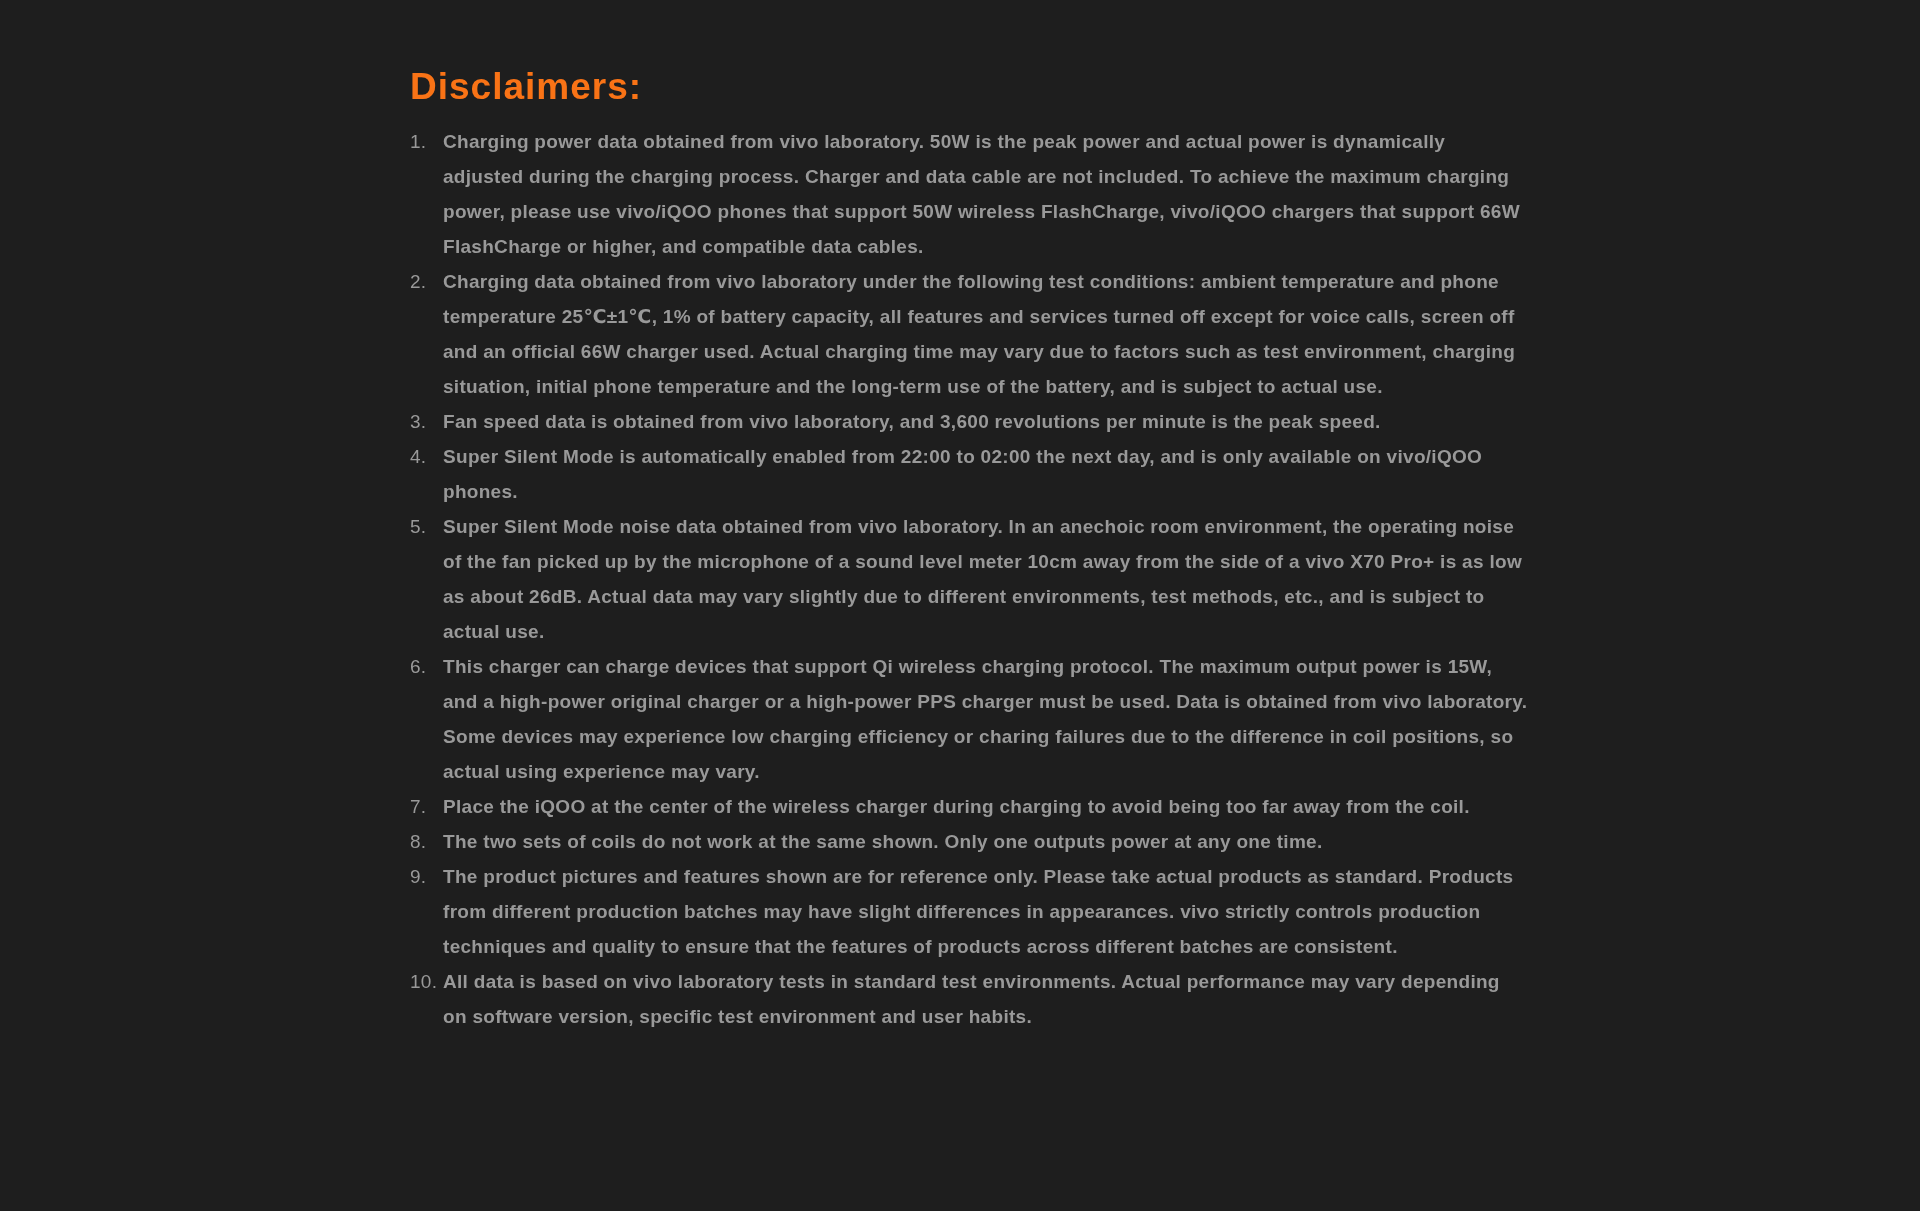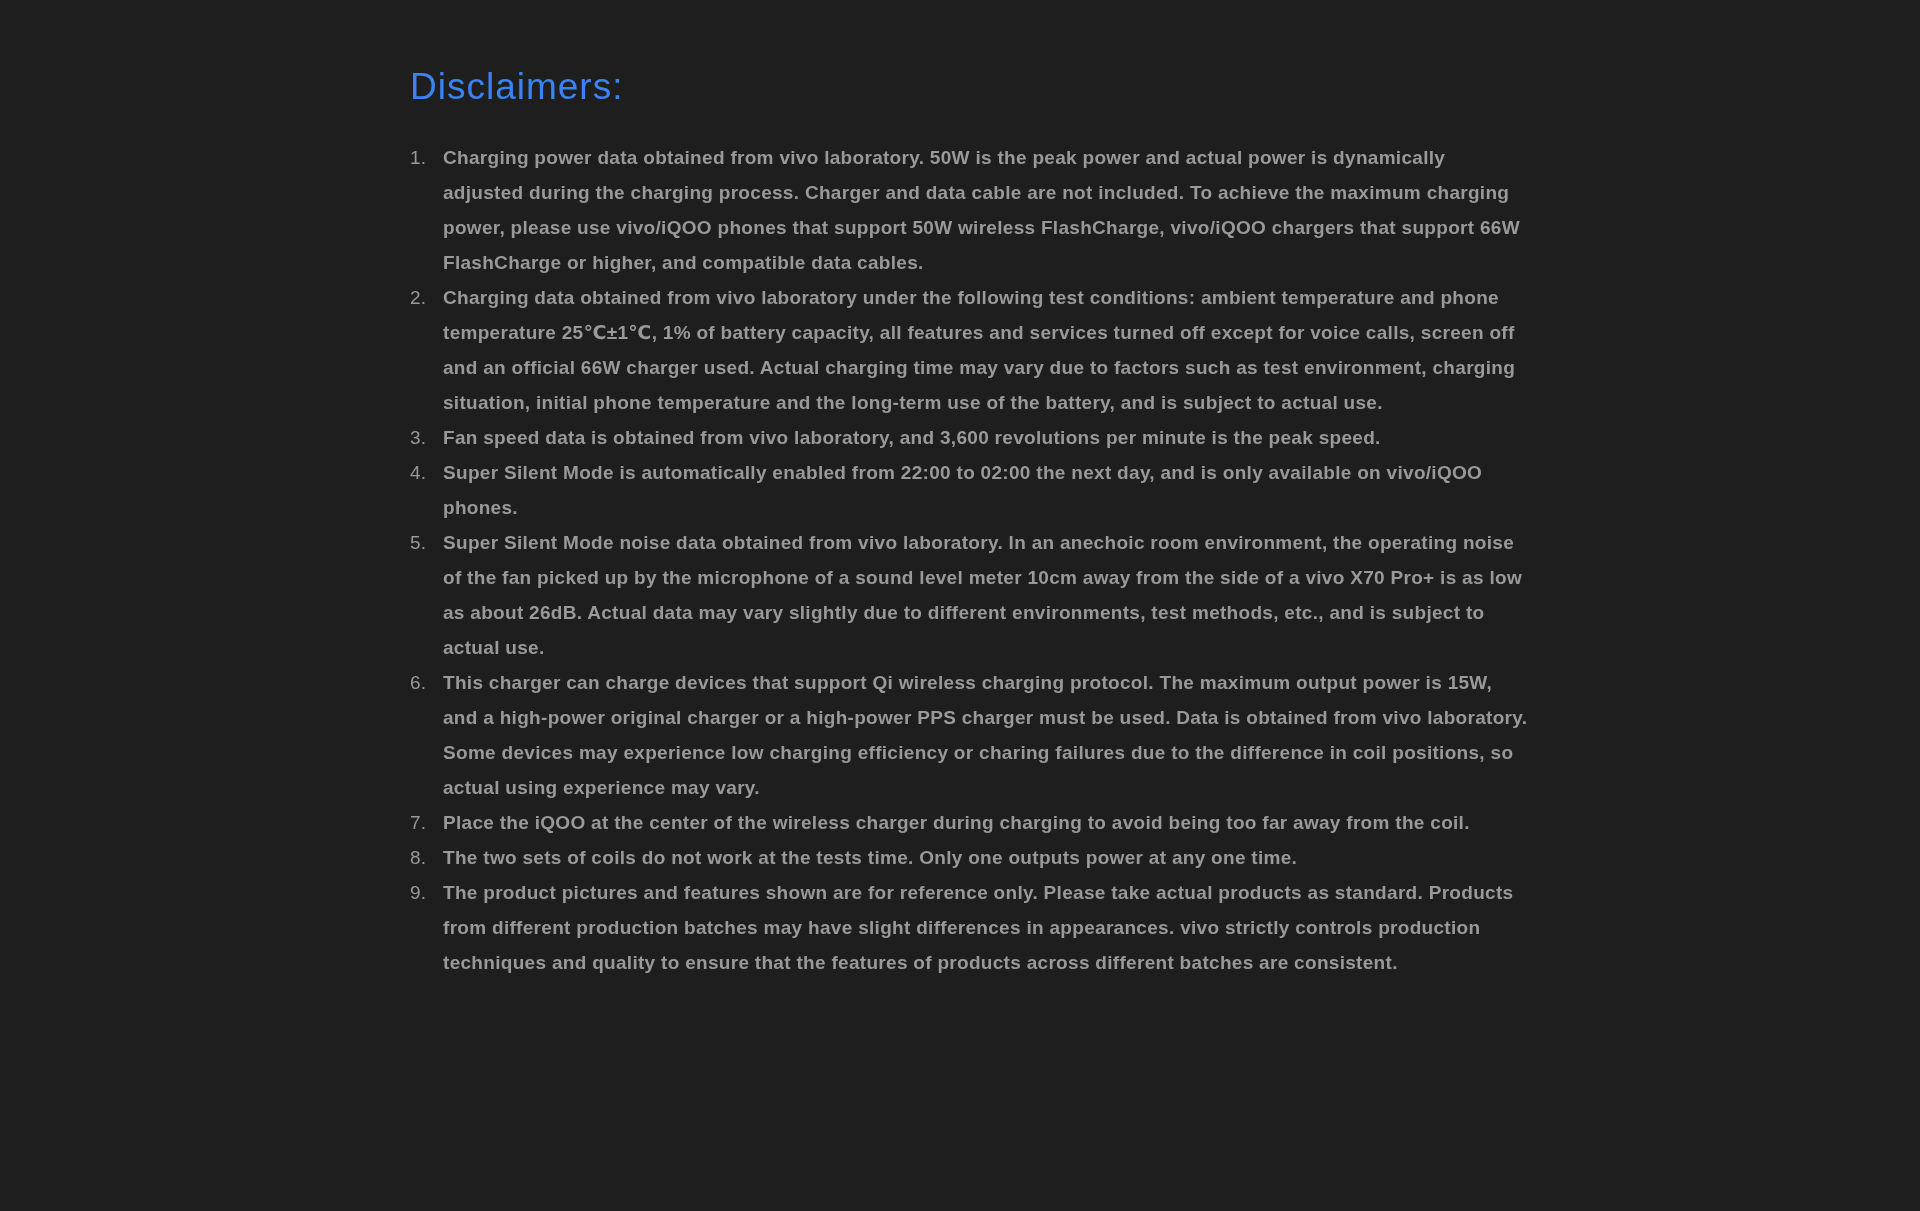--- a/index.html
+++ b/index.html
@@ -12,24 +12,24 @@
     font-family: "Liberation Sans", "DejaVu Sans", sans-serif;
   }
   .page {
     position: absolute;
     left: 410px;
     top: 66px;
     width: 1130px;
   }
   .title {
     font-size: 37px;
-    font-weight: normal;
+    font-weight: bold;
     letter-spacing: 1px;
-    color: #3b82f6;
-    margin-bottom: 32px;
+    color: #f97316;
+    margin-bottom: 16px;
   }
   .disclaimer-list {
     list-style: none;
   }
   .item {
     display: flex;
     align-items: flex-start;
     color: #999999;
     font-size: 19px;
     font-weight: 400;
@@ -75,20 +75,24 @@
     <li class="item">
       <span class="num">6.</span>
       <span class="txt">This charger can charge devices that support Qi wireless charging protocol. The maximum output power is 15W, and a high-power original charger or a high-power PPS charger must be used. Data is obtained from vivo laboratory. Some devices may experience low charging efficiency or charing failures due to the difference in coil positions, so actual using experience may vary.</span>
     </li>
     <li class="item">
       <span class="num">7.</span>
       <span class="txt">Place the iQOO at the center of the wireless charger during charging to avoid being too far away from the coil.</span>
     </li>
     <li class="item">
       <span class="num">8.</span>
-      <span class="txt">The two sets of coils do not work at the tests time. Only one outputs power at any one time.</span>
+      <span class="txt">The two sets of coils do not work at the same shown. Only one outputs power at any one time.</span>
     </li>
     <li class="item">
       <span class="num">9.</span>
       <span class="txt">The product pictures and features shown are for reference only. Please take actual products as standard. Products from different production batches may have slight differences in appearances. vivo strictly controls production techniques and quality to ensure that the features of products across different batches are consistent.</span>
     </li>
+    <li class="item">
+      <span class="num">10.</span>
+      <span class="txt">All data is based on vivo laboratory tests in standard test environments. Actual performance may vary depending on software version, specific test environment and user habits.</span>
+    </li>
   </ol>
 </div>
 
 </body></html>

